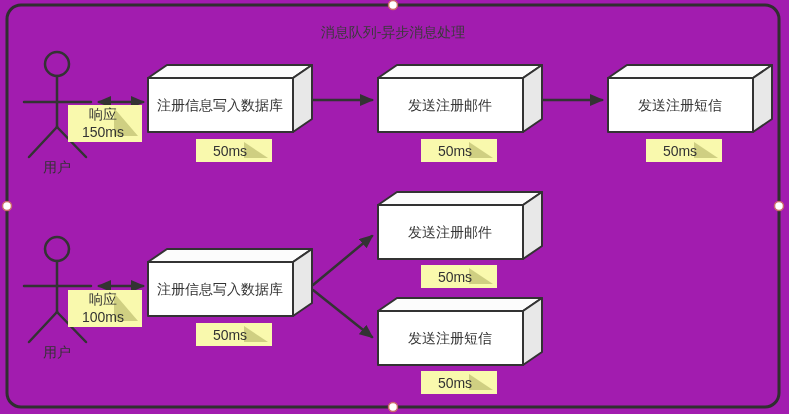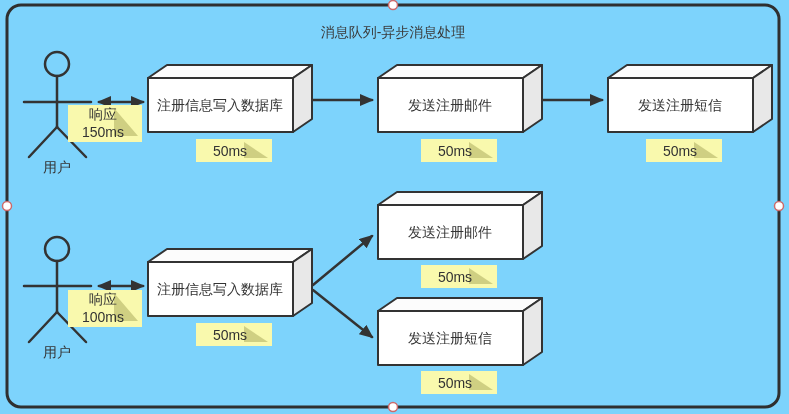--- a/index.html
+++ b/index.html
@@ -1,16 +1,16 @@
 <!DOCTYPE html>
 <html><head>
 <meta charset="utf-8">
 <style>
   html,body{margin:0;padding:0;background:#ffffff;}
-  .stage{position:relative;width:789px;height:414px;background:#7dd3fc;overflow:hidden;
+  .stage{position:relative;width:789px;height:414px;background:#a21caf;overflow:hidden;
          font-family:"Liberation Sans",sans-serif;}
   svg{display:block}
   .ln{stroke:#333333;stroke-width:2.5;fill:none;stroke-linecap:round;}
   .frame{stroke:#2f2f2f;stroke-width:3;fill:none;}
   .boxfront{fill:#ffffff;stroke:#333333;stroke-width:2;stroke-linejoin:round;}
   .boxtop{fill:#fcfcfc;stroke:#333333;stroke-width:2;stroke-linejoin:round;}
   .boxside{fill:#e8e8e8;stroke:#333333;stroke-width:2;stroke-linejoin:round;}
   .noterect{fill:#f9f9ad;}
   .notefold{fill:#cfcf82;}
   .lbl{font-family:"Liberation Sans",sans-serif;font-size:14px;fill:#333333;text-anchor:middle;}

